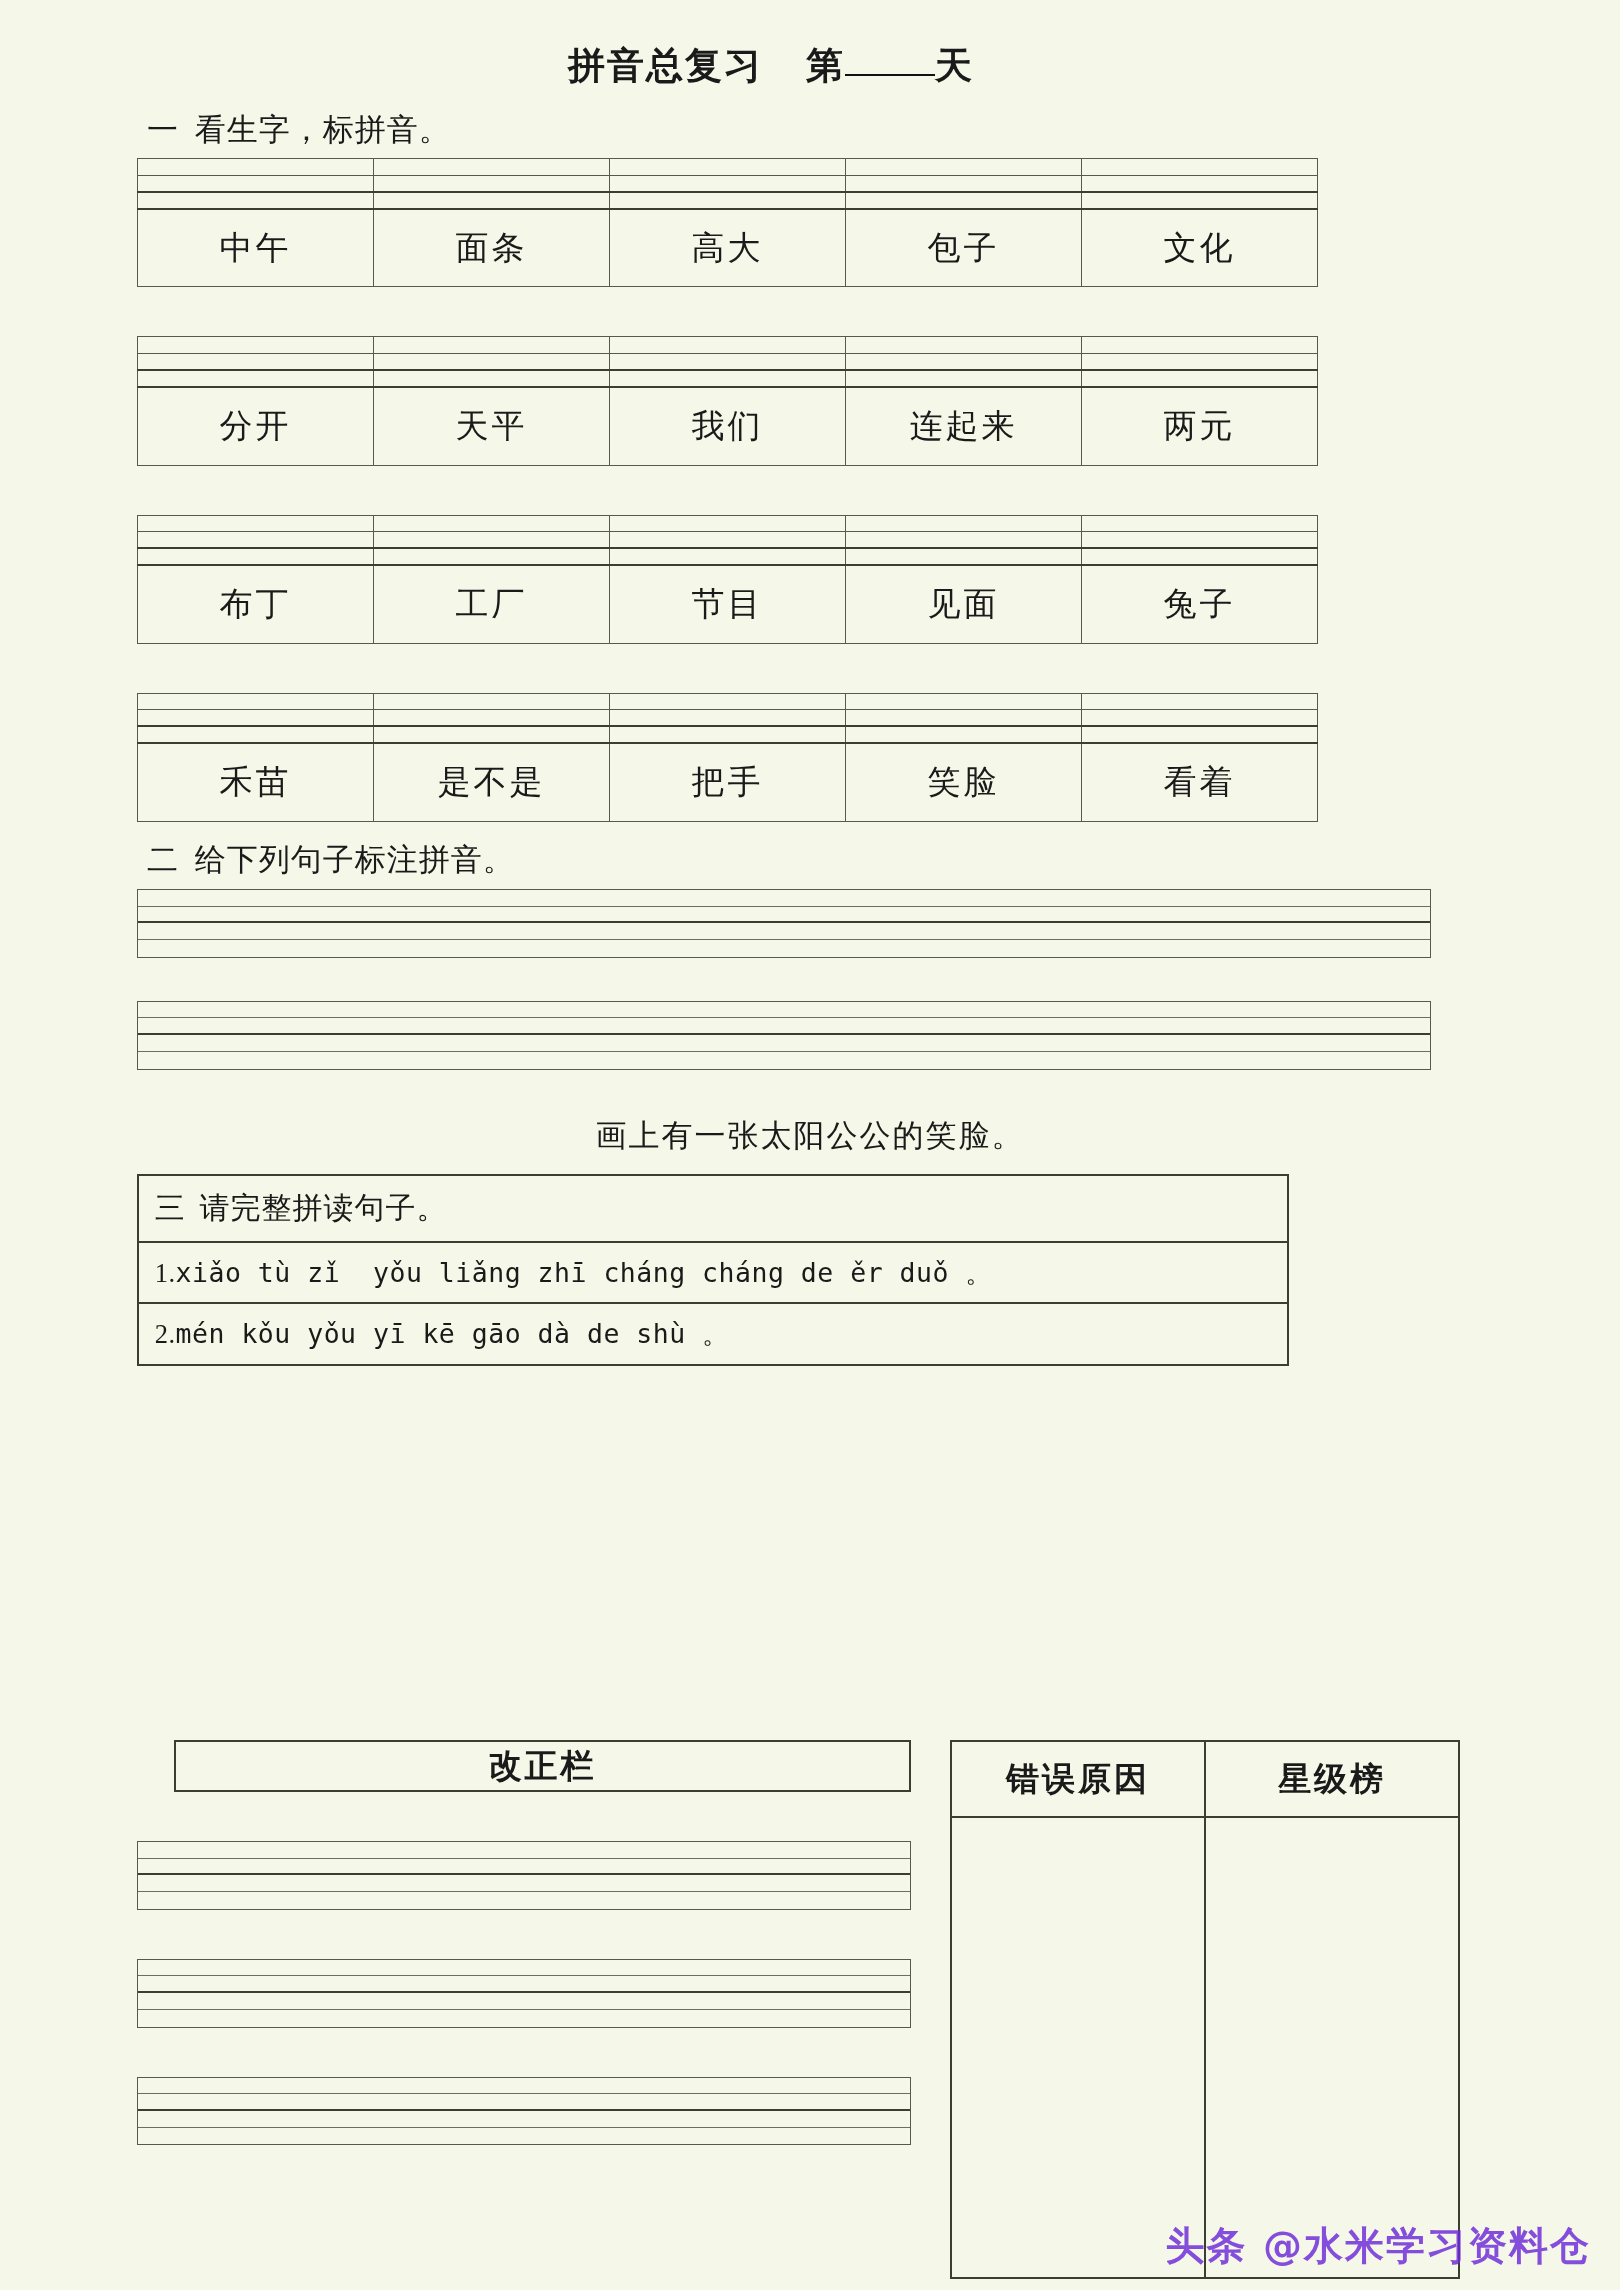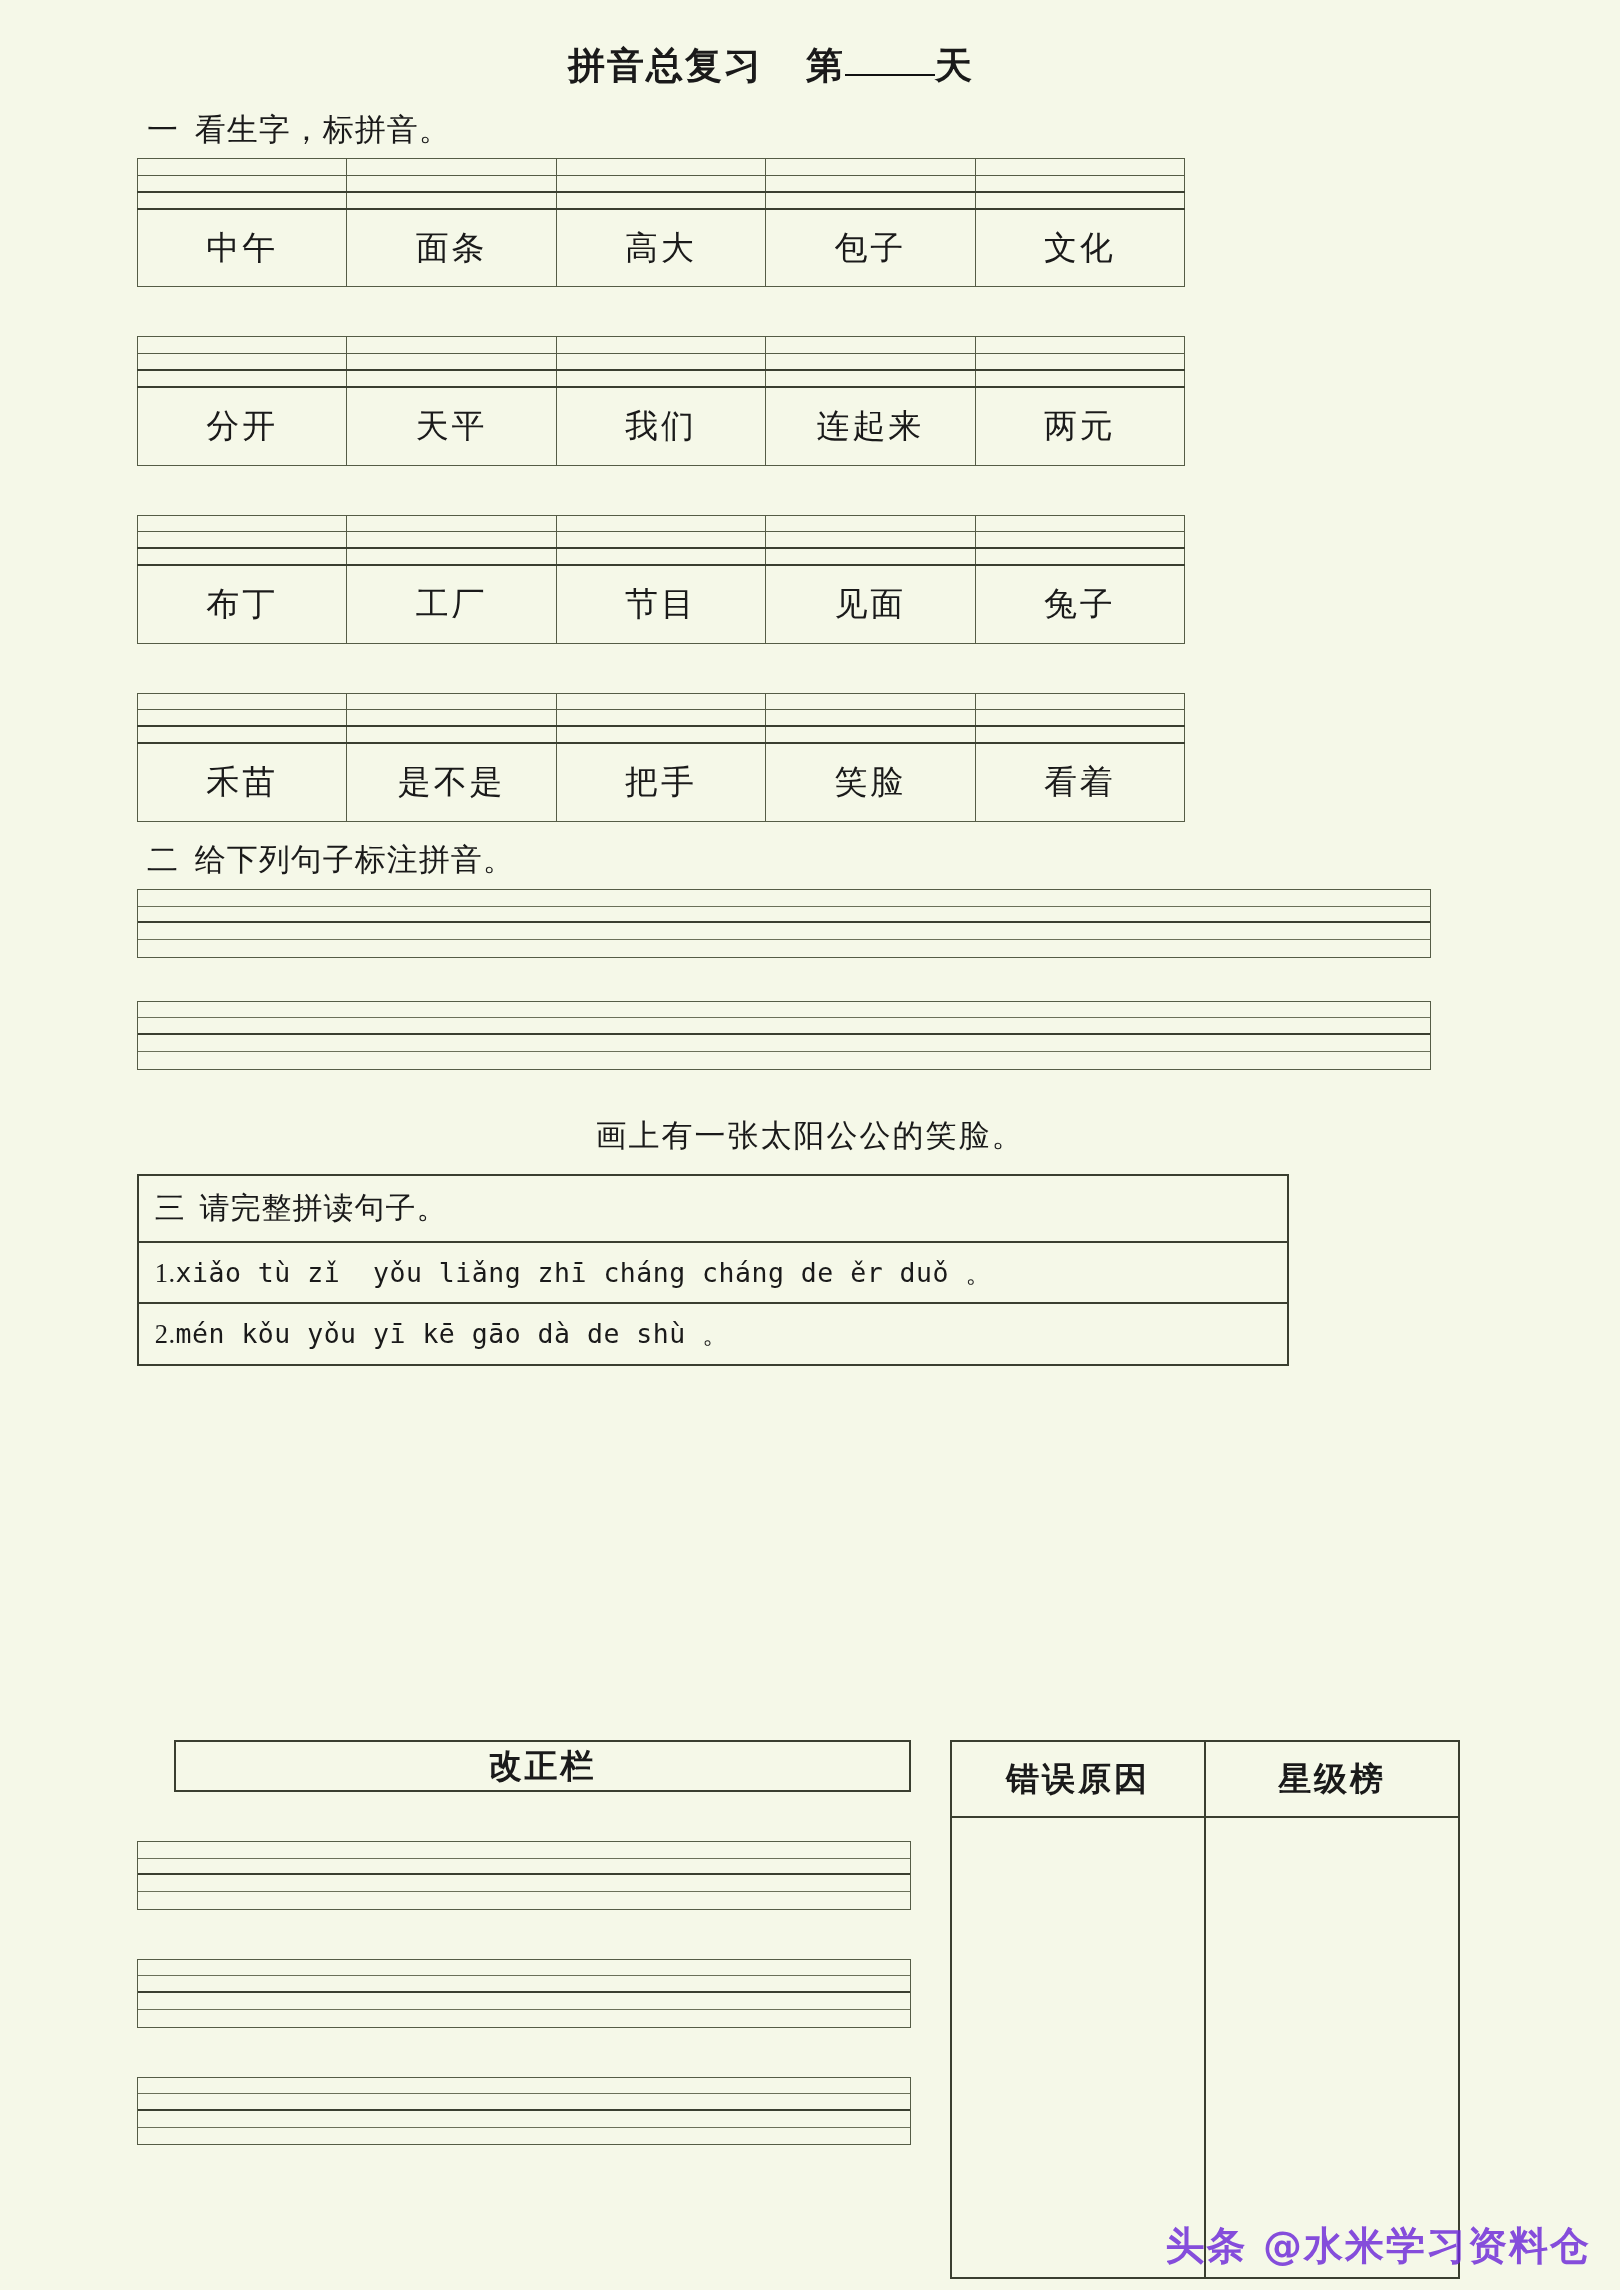--- a/index.html
+++ b/index.html
@@ -43,21 +43,21 @@
   
   .sec-head {
     font-size: 31px;
     margin: 17.6px 0 7.8px 147px;
     letter-spacing: 1px;
   }
   .sec-head .num { margin-right: 15.7px; }
 
   
   .word-table {
-    width: 1048px;
+    width: 1181px;
     margin: 0 auto 0 137px;
     border-collapse: collapse;
     table-layout: fixed;
   }
   .word-table td {
     border: 1.5px solid #555c46;
     box-sizing: border-box;
   }
   .word-table tr.thin td { height: 16.7px; }
   .word-table tr.thin.mid td { border-bottom: 2.5px solid #3a3f30; }

